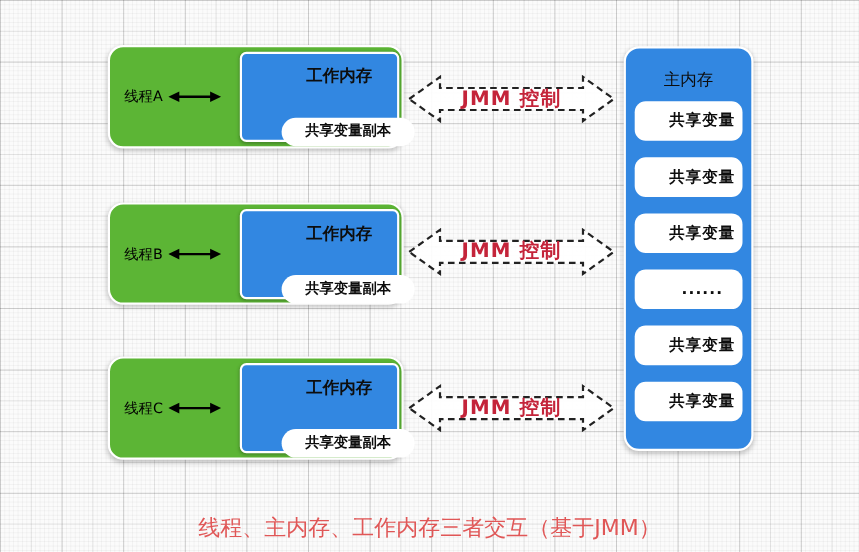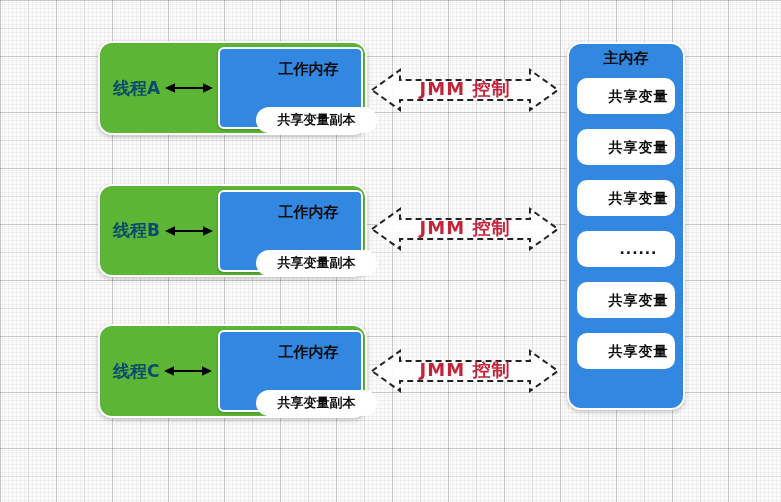--- a/index.html
+++ b/index.html
@@ -30,23 +30,23 @@
     background: #5CB535;
     border: 2px solid #ffffff;
     border-radius: 14px;
     box-shadow: 0 2px 5px rgba(0,0,0,0.22);
     display: flex;
     align-items: center;
     padding-left: 13px;
   }
   .thread-block.b { top: 184px; height: 93px; }
   .thread-label {
-    font-size: 17px;
-    font-weight: 700;
-    color: #0c4a6e;
+    font-size: 13px;
+    font-weight: 400;
+    color: #000000;
     white-space: nowrap;
   }
   .harrow { margin: 0 3px 0 5px; flex: none; }
 
   .working-memory {
     margin-left: auto;
     margin-right: 2px;
     width: 145px; height: 82px;
     background: #3287E1;
     border: 2px solid #ffffff;
@@ -96,24 +96,24 @@
   .main-memory {
     position: absolute;
     left: 567px; top: 42px;
     width: 118px; height: 368px;
     background: #3287E1;
     border: 2px solid #ffffff;
     border-radius: 14px;
     box-shadow: 0 2px 5px rgba(0,0,0,0.22);
   }
   .mm-title {
-    margin-top: 4px;
+    margin-top: 18px;
     text-align: center;
     font-size: 15px;
-    font-weight: bold;
+    font-weight: normal;
     color: #0d0d0d;
     line-height: 20px;
   }
   .mm-slots {
     margin-top: 10px;
     display: flex;
     flex-direction: column;
     align-items: center;
     gap: 15px;
   }
@@ -217,14 +217,15 @@
     <div class="mm-slots">
       <div class="mm-slot">共享变量</div>
       <div class="mm-slot">共享变量</div>
       <div class="mm-slot">共享变量</div>
       <div class="mm-slot">......</div>
       <div class="mm-slot">共享变量</div>
       <div class="mm-slot">共享变量</div>
     </div>
   </div>
 
+  <div class="caption-subtitle">线程、主内存、工作内存三者交互（基于JMM）</div>
 
 </div>
 
 </body></html>

